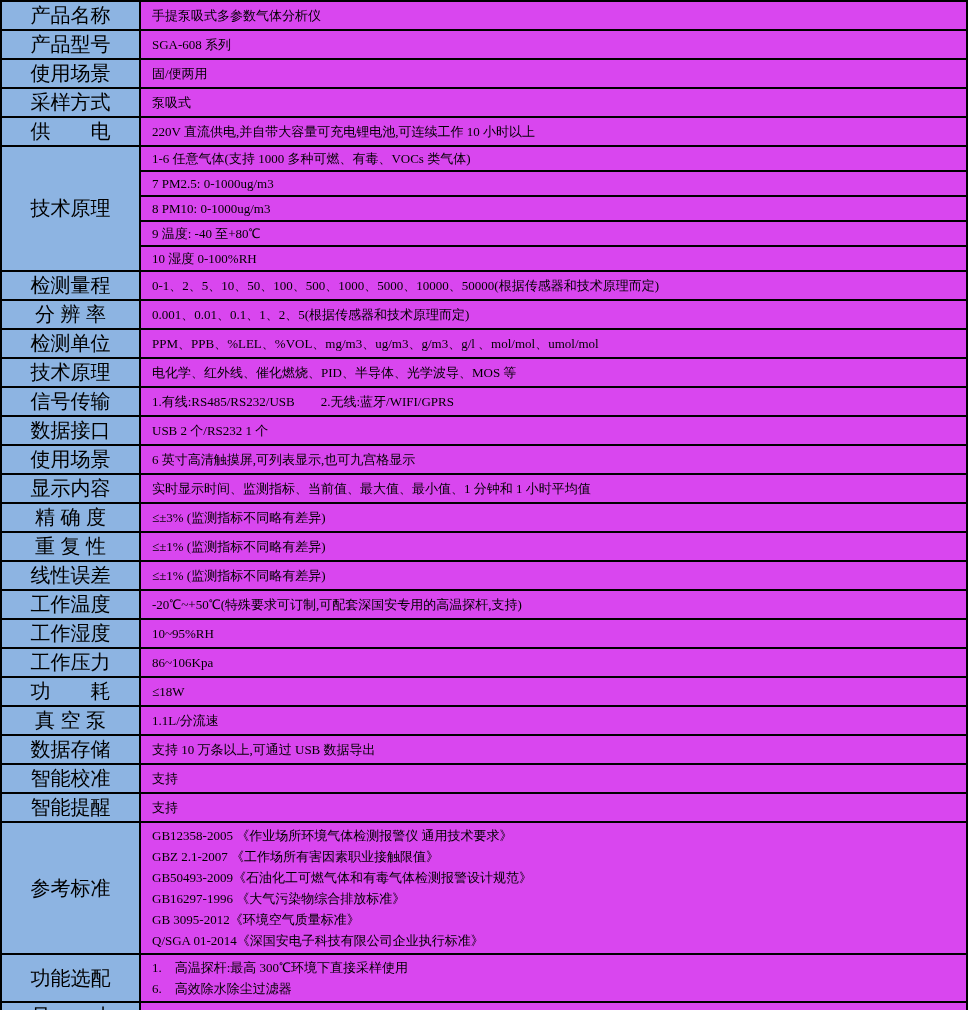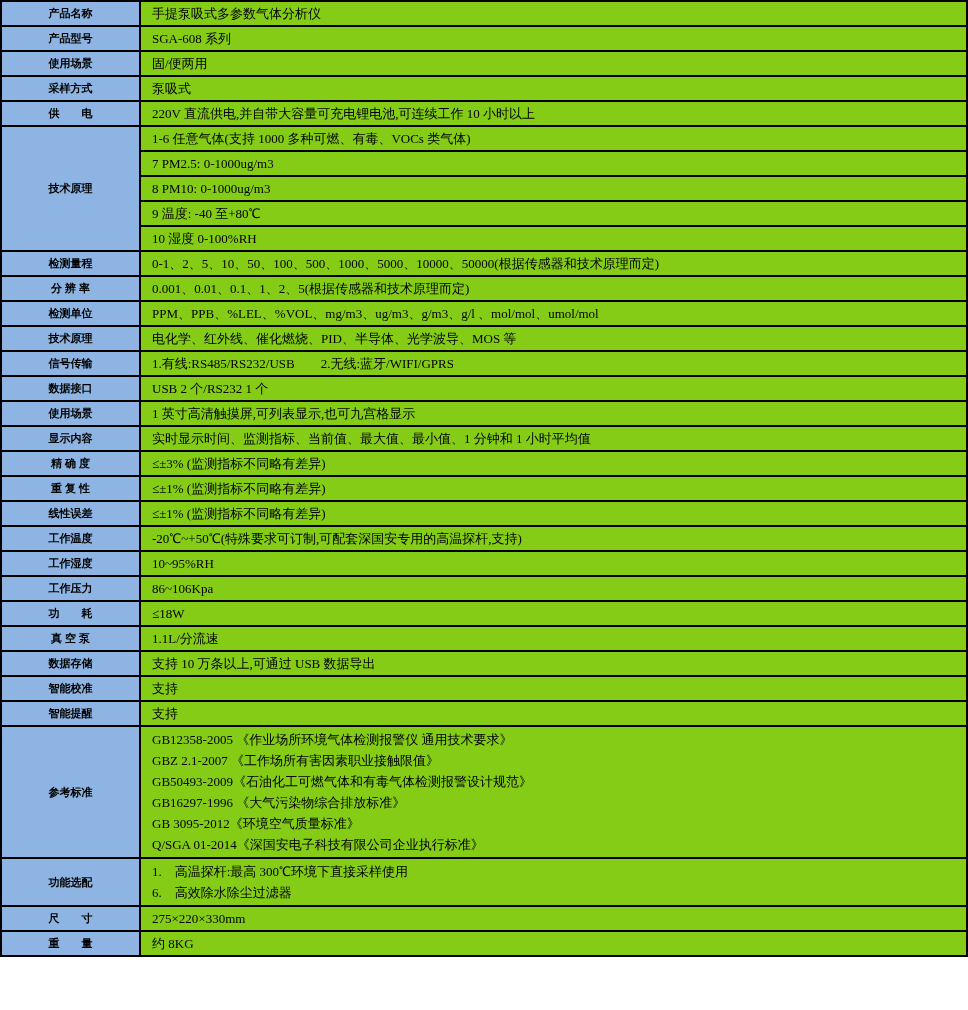--- a/index.html
+++ b/index.html
@@ -20,27 +20,27 @@
   table.spec col.c-label { width: 139px; }
   table.spec th, table.spec td {
     border: 2px solid #000000;
     box-sizing: border-box;
     vertical-align: middle;
     color: #000000;
   }
   table.spec th {
     background: #8DB4E2;
     font-family: "Liberation Sans", sans-serif;
-    font-weight: bold;
-    font-size: 11px;
+    font-weight: normal;
+    font-size: 20px;
     text-align: center;
     padding: 0 2px;
   }
   table.spec td {
-    background: #84cc16;
+    background: #d946ef;
     font-family: "Liberation Serif", serif;
     font-size: 13px;
     text-align: left;
     padding: 2px 6px 2px 11px;
   }
   tr.std { height: 25px; }
   td.multiline { padding-top: 4px; padding-bottom: 4px; }
   td.multiline .line {
     line-height: 21px;
     white-space: pre-wrap;
@@ -111,21 +111,21 @@
         <tr class="std">
           <th>信号传输</th>
           <td>1.有线:RS485/RS232/USB　　2.无线:蓝牙/WIFI/GPRS</td>
         </tr>
         <tr class="std">
           <th>数据接口</th>
           <td>USB 2 个/RS232 1 个</td>
         </tr>
         <tr class="std">
           <th>使用场景</th>
-          <td>1 英寸高清触摸屏,可列表显示,也可九宫格显示</td>
+          <td>6 英寸高清触摸屏,可列表显示,也可九宫格显示</td>
         </tr>
         <tr class="std">
           <th>显示内容</th>
           <td>实时显示时间、监测指标、当前值、最大值、最小值、1 分钟和 1 小时平均值</td>
         </tr>
         <tr class="std">
           <th>精 确 度</th>
           <td>≤±3% (监测指标不同略有差异)</td>
         </tr>
         <tr class="std">

